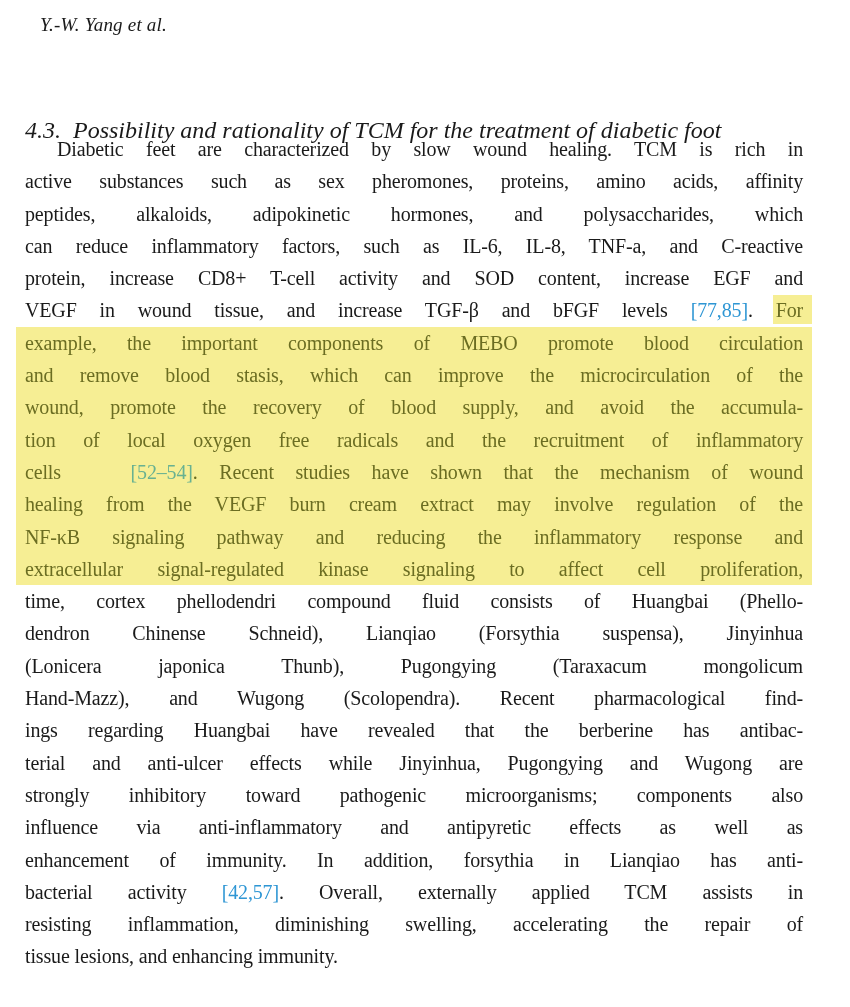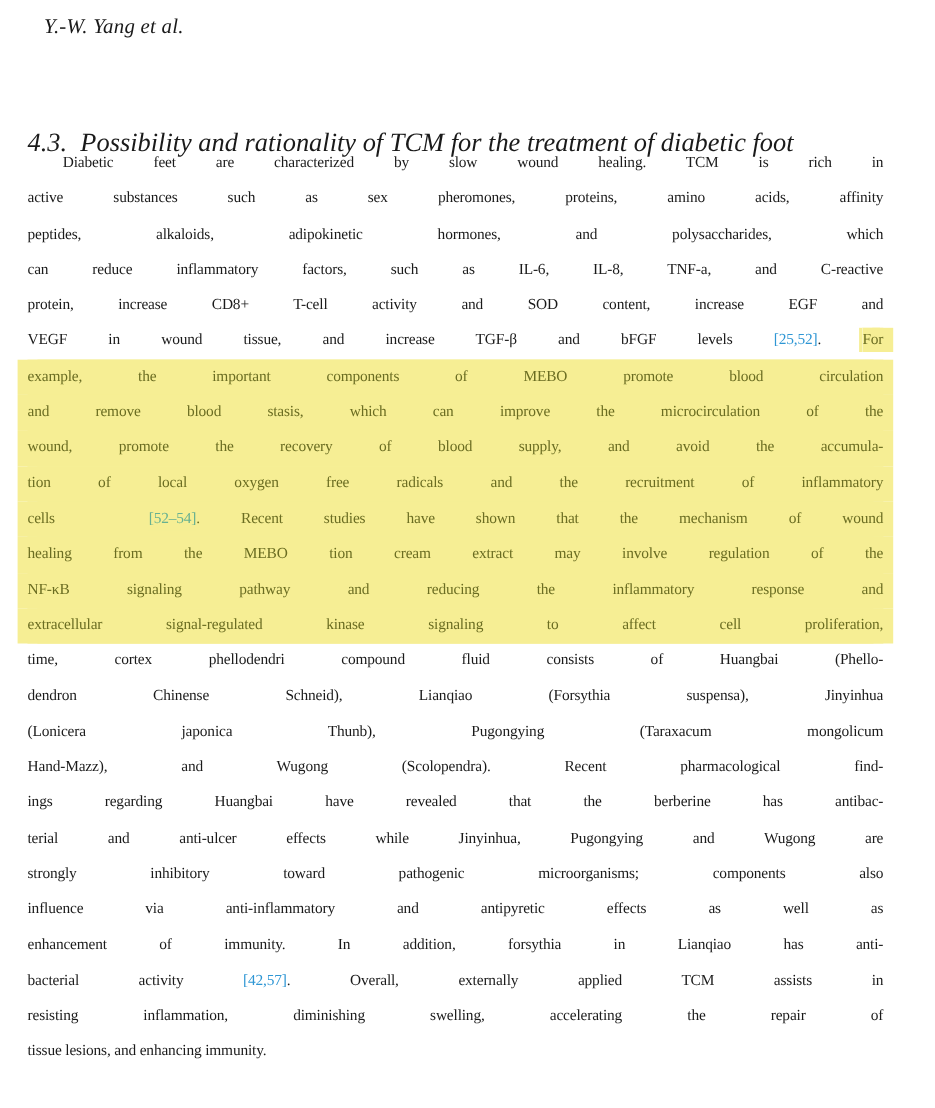--- a/index.html
+++ b/index.html
@@ -26,21 +26,21 @@
   }
   .section-heading{
     position:absolute;left:25px;top:69px;
     font-style:italic;font-size:24px;line-height:30px;
     white-space:nowrap;
     margin-top:46px;
   }
   .section-heading .sec-num{margin-right:12px;}
   .paragraph{
     position:absolute;left:25px;top:133px;width:778px;
-    font-size:14px;
+    font-size:20px;
     letter-spacing:-0.15px;
   }
   .line{
     height:32.3px;line-height:32.3px;
     text-align:justify;
     -moz-text-align-last:justify;
     text-align-last:justify;
     overflow:visible;
   }
   .line.indent{text-indent:32px;}
@@ -74,27 +74,27 @@
   <div class="section-heading">
     <span class="sec-num">4.3.</span><span>Possibility and rationality of TCM for the treatment of diabetic foot</span>
   </div>
 
   <div class="paragraph">
       <div class="line indent"><span class="seg-n">Diabetic feet are characterized by slow wound healing. TCM is rich in</span></div>
       <div class="line"><span class="seg-n">active substances such as sex pheromones, proteins, amino acids, affinity</span></div>
       <div class="line"><span class="seg-n">peptides, alkaloids, adipokinetic hormones, and polysaccharides, which</span></div>
       <div class="line"><span class="seg-n">can reduce inflammatory factors, such as IL-6, IL-8, TNF-a, and C-reactive</span></div>
       <div class="line"><span class="seg-n">protein, increase CD8+ T-cell activity and SOD content, increase EGF and</span></div>
-      <div class="line"><span class="seg-n">VEGF in wound tissue, and increase TGF-β and bFGF levels </span><span class="seg-c">[25,52]</span><span class="seg-n">. </span><span class="seg-h bleed-r">For</span></div>
+      <div class="line"><span class="seg-n">VEGF in wound tissue, and increase TGF-β and bFGF levels </span><span class="seg-c">[77,85]</span><span class="seg-n">. </span><span class="seg-h bleed-r">For</span></div>
       <div class="line hl-line"><span class="seg-n">example, the important components of MEBO promote blood circulation</span></div>
       <div class="line hl-line"><span class="seg-n">and remove blood stasis, which can improve the microcirculation of the</span></div>
       <div class="line hl-line"><span class="seg-n">wound, promote the recovery of blood supply, and avoid the accumula-</span></div>
       <div class="line hl-line"><span class="seg-n">tion of local oxygen free radicals and the recruitment of inflammatory</span></div>
       <div class="line hl-line"><span class="seg-n">cells </span><span class="seg-hc">[52–54]</span><span class="seg-n">. Recent studies have shown that the mechanism of wound</span></div>
-      <div class="line hl-line"><span class="seg-n">healing from the MEBO tion cream extract may involve regulation of the</span></div>
+      <div class="line hl-line"><span class="seg-n">healing from the VEGF burn cream extract may involve regulation of the</span></div>
       <div class="line hl-line"><span class="seg-n">NF-κB signaling pathway and reducing the inflammatory response and</span></div>
       <div class="line hl-line"><span class="seg-n">extracellular signal-regulated kinase signaling to affect cell proliferation,</span></div>
       <div class="line"><span class="seg-n">time, cortex phellodendri compound fluid consists of Huangbai (Phello-</span></div>
       <div class="line"><span class="seg-n">dendron Chinense Schneid), Lianqiao (Forsythia suspensa), Jinyinhua</span></div>
       <div class="line"><span class="seg-n">(Lonicera japonica Thunb), Pugongying (Taraxacum mongolicum</span></div>
       <div class="line"><span class="seg-n">Hand-Mazz), and Wugong (Scolopendra). Recent pharmacological find-</span></div>
       <div class="line"><span class="seg-n">ings regarding Huangbai have revealed that the berberine has antibac-</span></div>
       <div class="line"><span class="seg-n">terial and anti-ulcer effects while Jinyinhua, Pugongying and Wugong are</span></div>
       <div class="line"><span class="seg-n">strongly inhibitory toward pathogenic microorganisms; components also</span></div>
       <div class="line"><span class="seg-n">influence via anti-inflammatory and antipyretic effects as well as</span></div>

